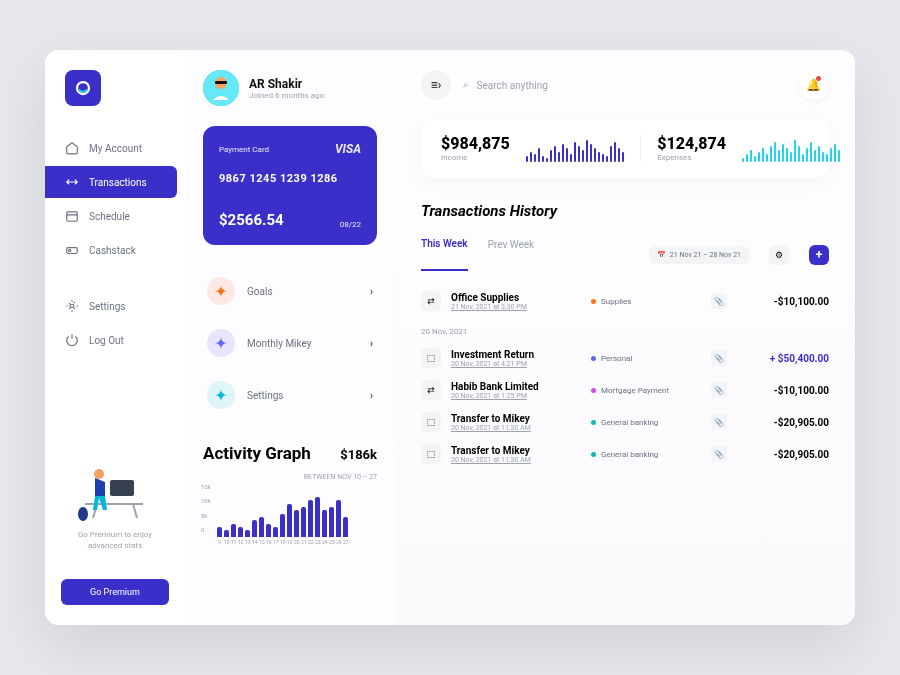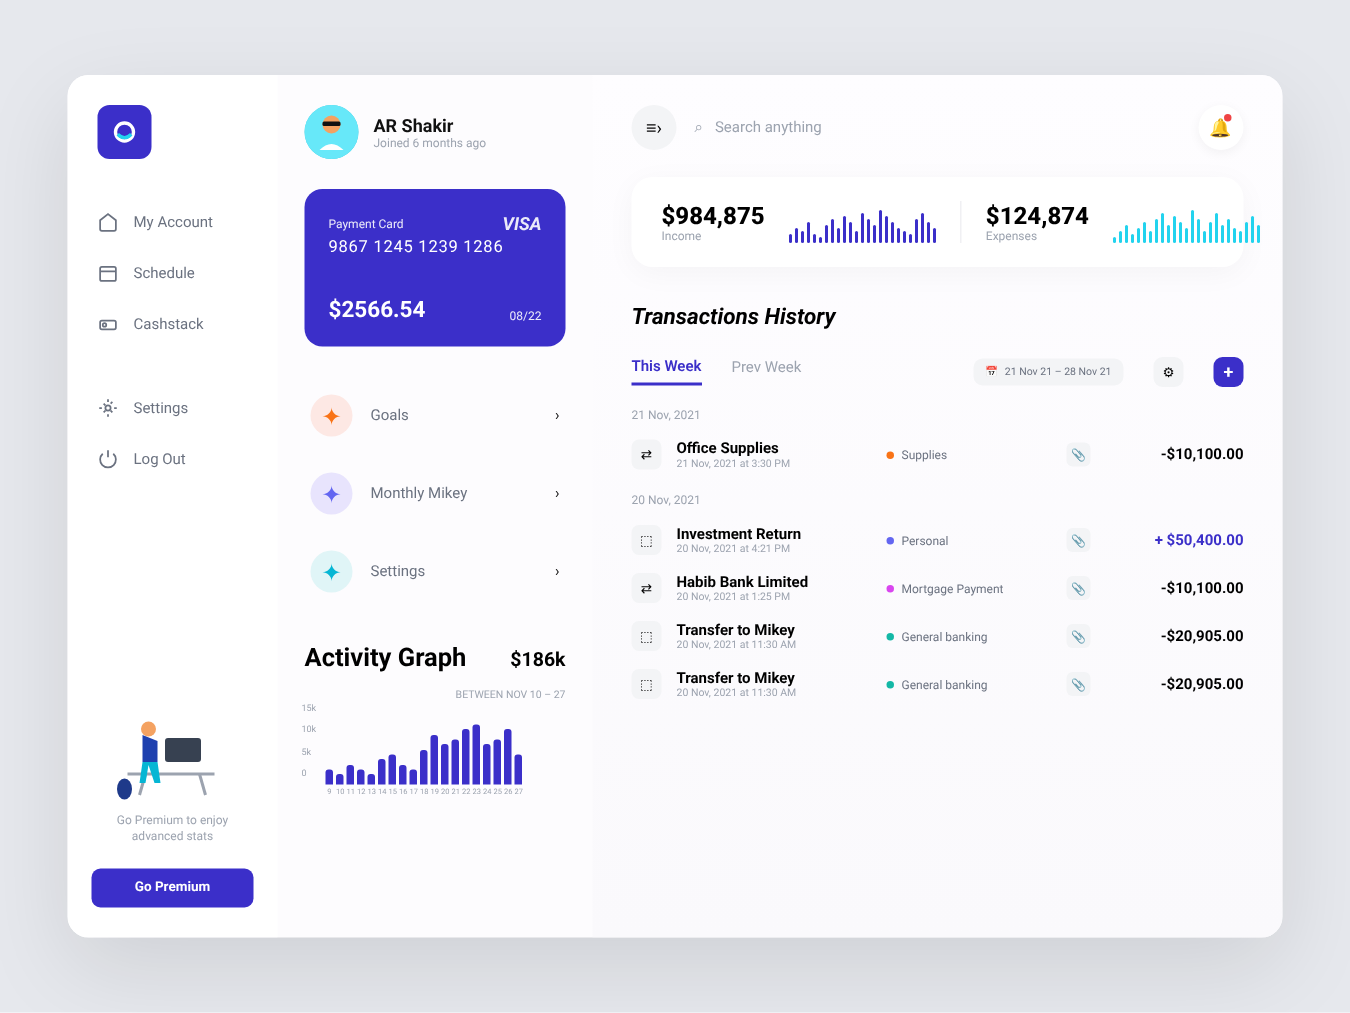--- a/index.html
+++ b/index.html
@@ -11,32 +11,32 @@
 .logo { width: 36px; height: 36px; background: #3b2fc9; border-radius: 8px; margin: 0 0 26px 20px; display: flex; align-items: center; justify-content: center; }
 .logo svg { width: 18px; height: 18px; }
 .nav { display: flex; flex-direction: column; gap: 2px; }
 .nav-item { display: flex; align-items: center; gap: 10px; padding: 9px 20px; font-size: 10px; color: #6b7280; cursor: pointer; }
 .nav-item.active { background: #3b2fc9; color: #fff; border-radius: 0 6px 6px 0; margin-right: 8px; }
 .nav-icon { width: 14px; height: 14px; display: flex; align-items: center; justify-content: center; }
 .nav-spacer { flex: 1; }
 .nav-bottom { display: flex; flex-direction: column; gap: 2px; margin-top: 24px; }
 .illustration { margin: 20px auto 8px; width: 80px; height: 60px; position: relative; }
 .premium-text { font-size: 8px; color: #9ca3af; text-align: center; padding: 0 32px; line-height: 1.3; }
-.premium-btn { margin: 16px 16px 0; background: #3b2fc9; color: #fff; border: none; border-radius: 6px; padding: 8px 16px; font-size: 9px; font-weight: 700; cursor: pointer; }
+.premium-btn { margin: 28px 16px 0; background: #3b2fc9; color: #fff; border: none; border-radius: 6px; padding: 8px 16px; font-size: 9px; font-weight: 400; cursor: pointer; }
 
 
 .middle { width: 210px; padding: 20px 18px; display: flex; flex-direction: column; }
 .profile { display: flex; gap: 10px; align-items: center; margin-bottom: 20px; }
 .avatar { width: 36px; height: 36px; border-radius: 50%; background: linear-gradient(135deg,#4dd0e1,#26c6da); display: flex; align-items: center; justify-content: center; font-size: 18px; }
 .profile-name { font-size: 12px; font-weight: 700; color: #111; }
 .profile-sub { font-size: 8px; color: #9ca3af; }
 .card { background: #3b2fc9; border-radius: 12px; padding: 16px; color: #fff; position: relative; overflow: hidden; }
 .card-row1 { display: flex; justify-content: space-between; align-items: center; font-size: 8px; opacity: 0.9; }
 .card-brand { font-weight: 700; font-style: italic; font-size: 12px; }
-.card-num { font-size: 11px; font-weight: 400; margin-top: 2px; letter-spacing: 0.5px; }
+.card-num { font-size: 11px; font-weight: 700; margin-top: 16px; letter-spacing: 0.5px; }
 .card-row2 { display: flex; justify-content: space-between; align-items: flex-end; margin-top: 26px; }
 .card-bal { font-size: 15px; font-weight: 700; }
 .card-exp { font-size: 8px; opacity: 0.9; }
 .quick { margin-top: 24px; display: flex; flex-direction: column; gap: 8px; }
 .quick-item { display: flex; align-items: center; gap: 12px; padding: 8px 4px; cursor: pointer; }
 .quick-icon { width: 28px; height: 28px; border-radius: 50%; display: flex; align-items: center; justify-content: center; }
 .quick-label { font-size: 10px; color: #6b7280; flex: 1; }
 .quick-chev { color: #111; font-size: 10px; }
 .activity-head { display: flex; justify-content: space-between; align-items: baseline; margin-top: 26px; }
 .activity-title { font-size: 17px; font-weight: 700; }
@@ -59,33 +59,33 @@
 .stats { margin-top: 18px; background: #fff; border-radius: 14px; padding: 16px 20px; display: flex; box-shadow: 0 4px 20px rgba(0,0,0,0.04); }
 .stat { flex: 1; display: flex; gap: 16px; align-items: center; }
 .stat:first-child { border-right: 1px solid #f0f0f3; padding-right: 16px; }
 .stat:last-child { padding-left: 16px; }
 .stat-text .val { font-size: 16px; font-weight: 800; }
 .stat-text .lbl { font-size: 8px; color: #9ca3af; }
 .spark { display: flex; align-items: flex-end; gap: 1.5px; height: 28px; }
 .spark-bar { width: 2.5px; border-radius: 1px; }
 .section-title { font-size: 15px; font-weight: 700; margin-top: 24px; font-style: italic; }
 .tabs { display: flex; gap: 20px; margin-top: 18px; align-items: center; }
-.tab { font-size: 10px; color: #9ca3af; padding-bottom: 5px; cursor: pointer; }
+.tab { font-size: 10px; color: #9ca3af; padding-bottom: 20px; cursor: pointer; }
 .tab.active { color: #3b2fc9; border-bottom: 2px solid #3b2fc9; font-weight: 600; }
 .tab-spacer { flex: 1; }
 .date-pill { background: #f3f4f6; border-radius: 6px; padding: 5px 8px; font-size: 7px; color: #6b7280; display: flex; align-items: center; gap: 4px; }
 .gear { width: 20px; height: 20px; border-radius: 6px; background: #f3f4f6; display: flex; align-items: center; justify-content: center; font-size: 9px; cursor: pointer; }
 .add { width: 20px; height: 20px; border-radius: 6px; background: #3b2fc9; color: #fff; display: flex; align-items: center; justify-content: center; font-size: 12px; font-weight: 700; cursor: pointer; }
 .txn-list { margin-top: 14px; }
 .txn-date { font-size: 8px; color: #9ca3af; margin: 10px 0 6px; }
 .txn { display: flex; align-items: center; gap: 10px; padding: 6px 0; }
 .txn-icon { width: 20px; height: 20px; border-radius: 5px; background: #f3f4f6; display: flex; align-items: center; justify-content: center; font-size: 9px; }
 .txn-info { display: flex; flex-direction: column; width: 130px; }
 .txn-title { font-size: 10px; font-weight: 700; }
-.txn-sub { font-size: 7px; color: #9ca3af; }
+.txn-sub { font-size: 7px; color: #9ca3af; text-decoration: underline; }
 .txn-cat { display: flex; align-items: center; gap: 5px; font-size: 8px; color: #6b7280; width: 110px; }
 .dot { width: 5px; height: 5px; border-radius: 50%; }
 .txn-attach { width: 16px; height: 16px; border-radius: 4px; background: #f3f4f6; display: flex; align-items: center; justify-content: center; font-size: 8px; color: #9ca3af; }
 .txn-amt { font-size: 10px; font-weight: 700; margin-left: auto; }
 .txn-amt.positive { color: #3b2fc9; }
 </style>
 </head>
 <body>
 
 <div class="app">
@@ -98,20 +98,28 @@
         </svg>
     </div>
     <div class="nav" id="nav">
         <div class="nav-item">
           <span class="nav-icon">
             <svg width="14" height="14" viewBox="0 0 24 24" fill="none" stroke="currentColor" stroke-width="2">
               <path d="M3 10l9-7 9 7v10a2 2 0 01-2 2H5a2 2 0 01-2-2z"></path>
             </svg>
           </span>
           <span>My Account</span>
+        </div>
+        <div class="nav-item active">
+          <span class="nav-icon">
+            <svg width="14" height="14" viewBox="0 0 24 24" fill="none" stroke="currentColor" stroke-width="2">
+              <path d="M7 16l-4-4 4-4M3 12h18M17 8l4 4-4 4"></path>
+            </svg>
+          </span>
+          <span>Transactions</span>
         </div>
         <div class="nav-item">
           <span class="nav-icon">
             <svg width="14" height="14" viewBox="0 0 24 24" fill="none" stroke="currentColor" stroke-width="2">
               <rect x="3" y="5" width="18" height="16" rx="2"></rect>
               <line x1="3" y1="10" x2="21" y2="10"></line>
             </svg>
           </span>
           <span>Schedule</span>
         </div>
@@ -355,21 +363,20 @@
       </div>
       <div class="gear">
           <span>⚙</span>
         </div>
       <div class="add">
           <span>+</span>
         </div>
     </div>
 
     <div class="txn-list" id="txn-list">
-        <div class="txn-date">21 Nov, 2021</div>
         <div class="txn">
       <div class="txn-icon">⇄</div>
       <div class="txn-info">
         <span class="txn-title">Office Supplies</span>
         <span class="txn-sub">21 Nov, 2021 at 3:30 PM</span>
       </div>
       <div class="txn-cat"><span class="dot" style="background:#f97316"></span>Supplies</div>
       <div class="txn-attach">📎</div>
       <div class="txn-amt ">-$10,100.00</div>
         </div>

